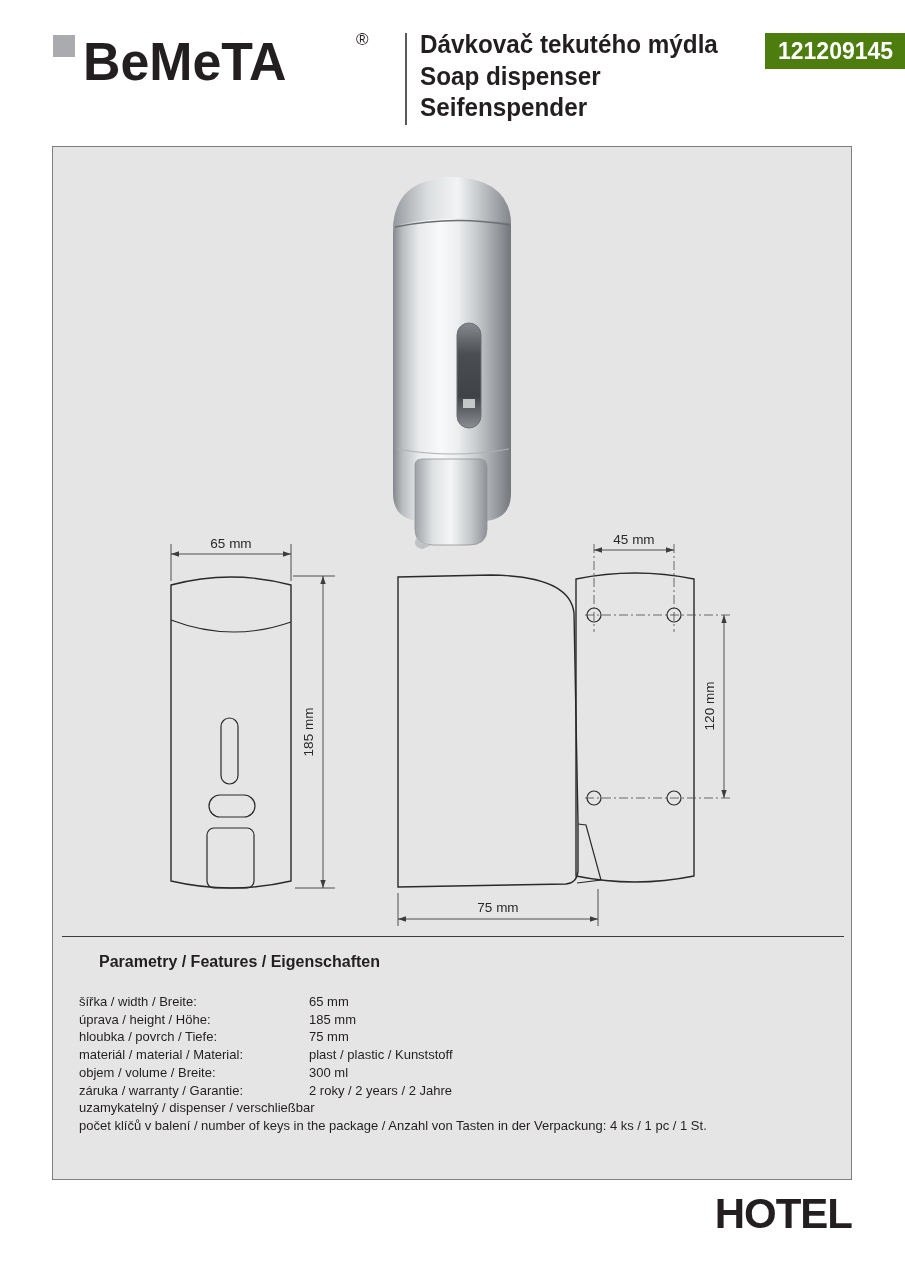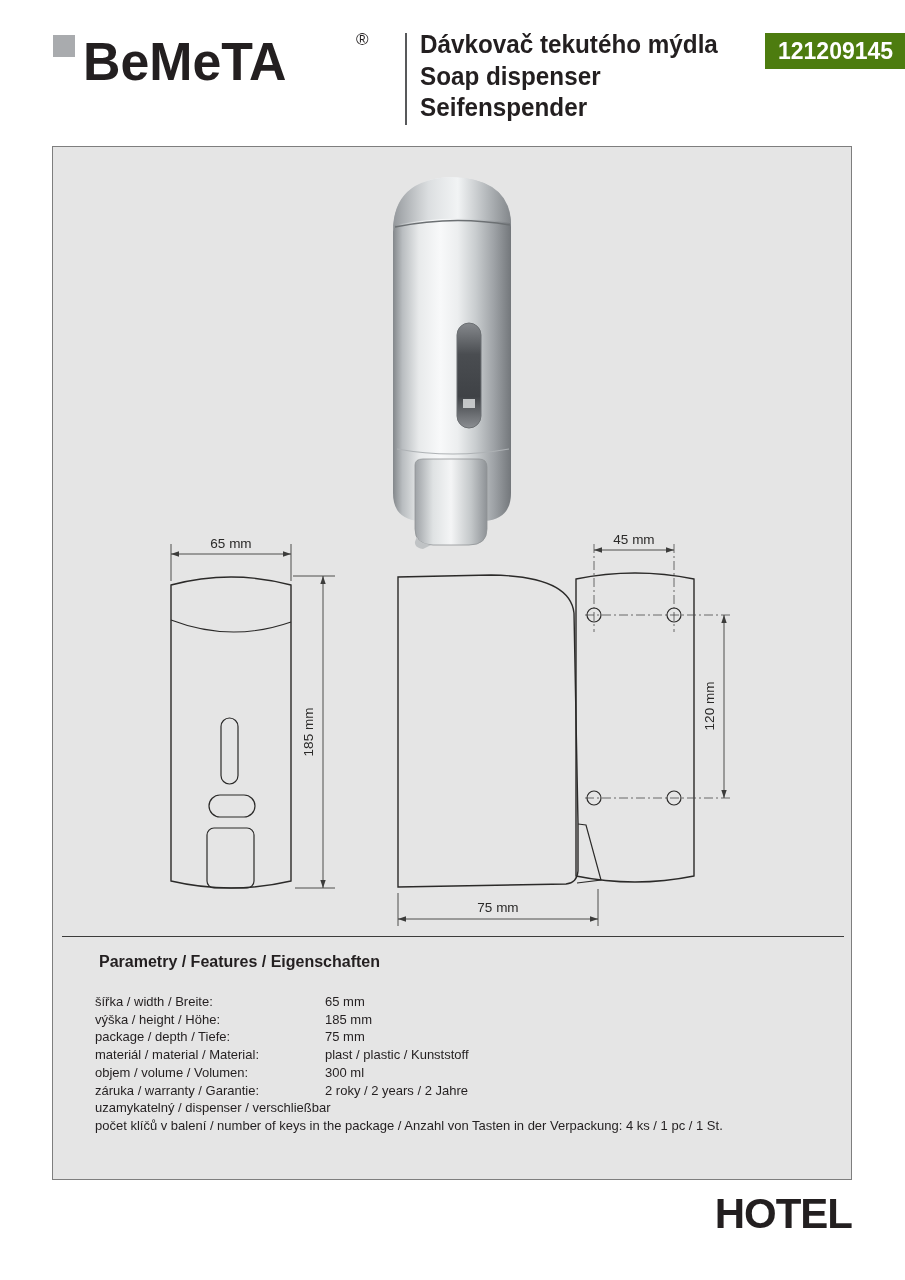--- a/index.html
+++ b/index.html
@@ -39,21 +39,21 @@
   .content-box {
     position: absolute; left: 52px; top: 146px; width: 800px; height: 1034px;
     border: 1.5px solid #7e7e7e; background: #e5e5e5;
   }
 
   .product-photo { position: absolute; left: 300px; top: 16px; width: 200px; height: 390px; }
   .drawings { position: absolute; left: 8px; top: 384px; width: 792px; height: 400px; }
 
   .params-divider { position: absolute; left: 9px; top: 789px; width: 782px; height: 0; border-top: 1.5px solid #3c3c3b; }
   .params-heading { position: absolute; left: 26px; top: 806px; font-size: 16px; font-weight: bold; margin-left: 20px; }
-  .param-table { position: absolute; left: 42px; top: 846px; width: 760px; font-size: 13px; line-height: 17.7px; }
+  .param-table { position: absolute; left: 26px; top: 846px; width: 760px; font-size: 13px; line-height: 17.7px; }
   .param-row { position: relative; white-space: nowrap; }
   .param-label { display: inline-block; }
   .param-value { position: absolute; left: 230px; top: 0; }
 
   .footer-brand {
     position: absolute; right: 53px; top: 1190px;
     font-size: 42px; font-weight: bold; letter-spacing: -1px; color: #231f20; text-align: center;
   }
 
   svg text { font-family: "Liberation Sans", sans-serif; fill: #2b2a29; }
@@ -196,33 +196,33 @@
 
     <div class="params-divider"></div>
     <h2 class="params-heading">Parametry / Features / Eigenschaften</h2>
 
     <div class="param-table">
       <div class="param-row">
         <span class="param-label">šířka / width / Breite:</span>
         <span class="param-value">65 mm</span>
       </div>
       <div class="param-row">
-        <span class="param-label">výška / height / Höhe:</span>
+        <span class="param-label">úprava / height / Höhe:</span>
         <span class="param-value">185 mm</span>
       </div>
       <div class="param-row">
-        <span class="param-label">package / depth / Tiefe:</span>
+        <span class="param-label">hloubka / povrch / Tiefe:</span>
         <span class="param-value">75 mm</span>
       </div>
       <div class="param-row">
         <span class="param-label">materiál / material / Material:</span>
         <span class="param-value">plast / plastic / Kunststoff</span>
       </div>
       <div class="param-row">
-        <span class="param-label">objem / volume / Volumen:</span>
+        <span class="param-label">objem / volume / Breite:</span>
         <span class="param-value">300 ml</span>
       </div>
       <div class="param-row">
         <span class="param-label">záruka / warranty / Garantie:</span>
         <span class="param-value">2 roky / 2 years / 2 Jahre</span>
       </div>
       <div class="param-row">
         <span class="param-label">uzamykatelný / dispenser / verschließbar</span>
         <span class="param-value"></span>
       </div>

